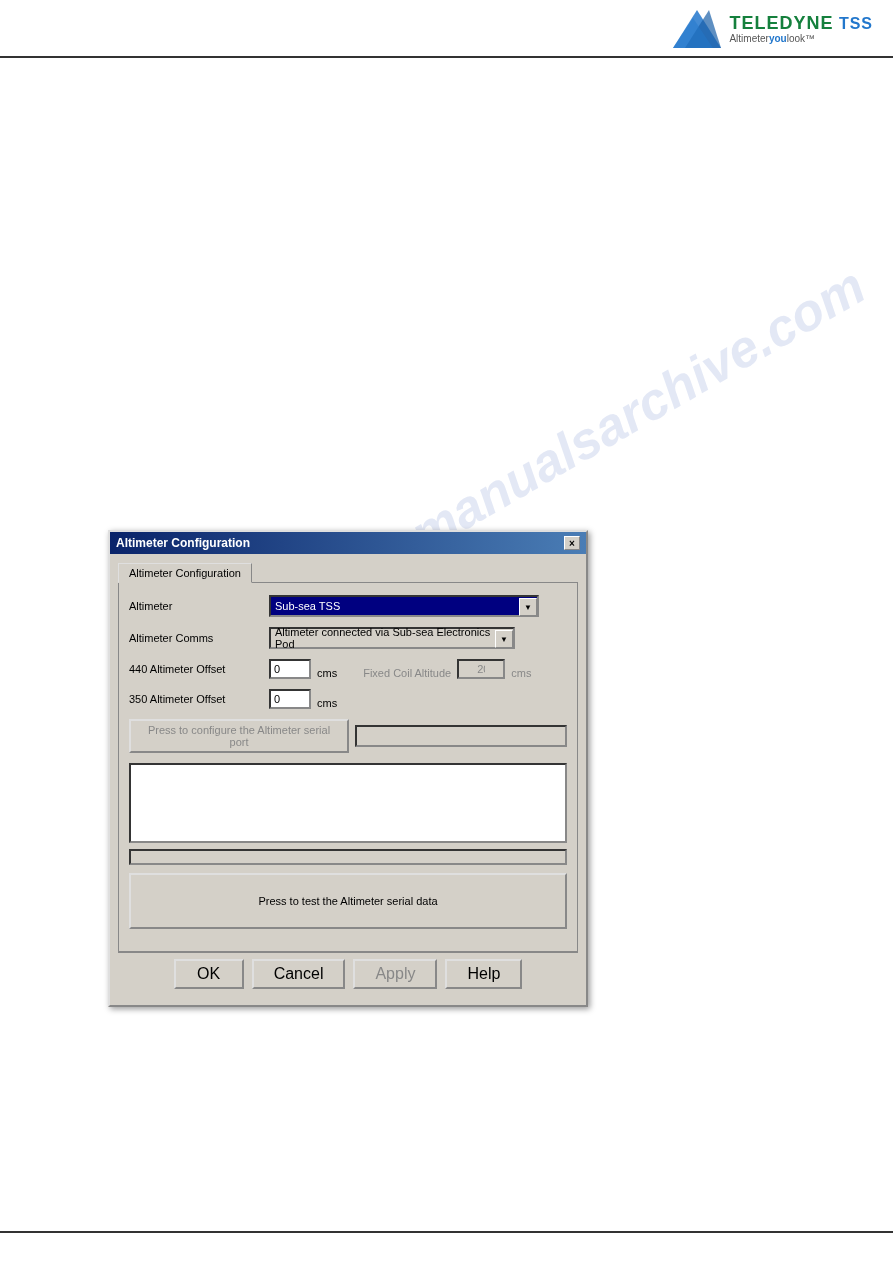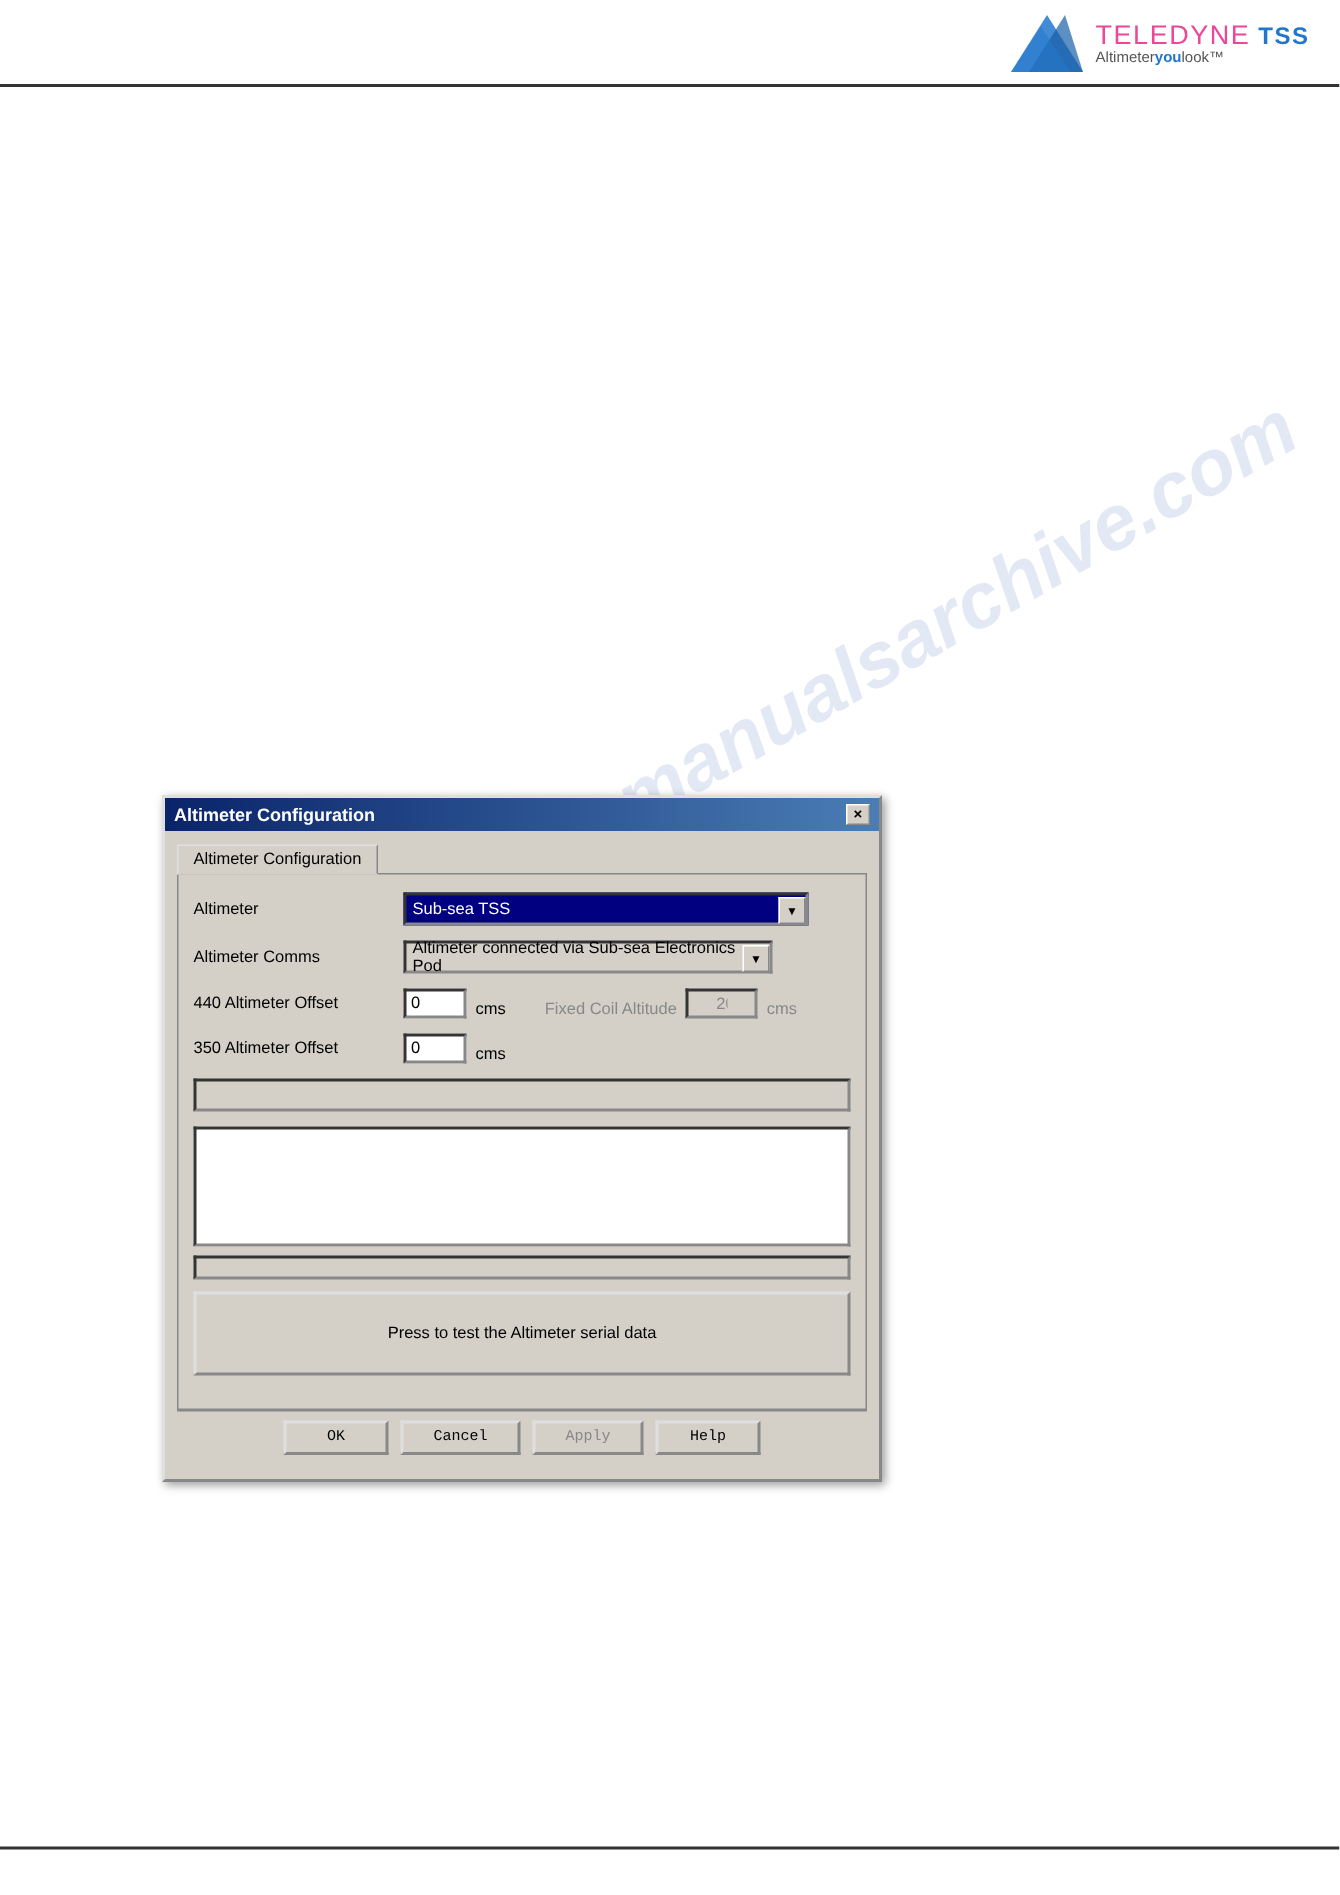--- a/index.html
+++ b/index.html
@@ -33,22 +33,22 @@
     }
 
     .logo-text-area {
       display: flex;
       flex-direction: column;
       line-height: 1.1;
     }
 
     .logo-teledyne {
       font-size: 18px;
-      font-weight: normal;
-      color: #ec4899;
+      font-weight: bold;
+      color: #15803d;
       letter-spacing: 1px;
     }
 
     .logo-tss {
       font-size: 16px;
       font-weight: bold;
       color: #2277cc;
       letter-spacing: 1px;
       display: inline;
     }
@@ -356,25 +356,24 @@
       padding: 6px 8px 8px 8px;
       border-top: 1px solid #888;
     }
 
     .dialog-btn {
       background: #d4d0c8;
       border: 2px solid #888;
       border-top: 2px solid #dfdfdf;
       border-left: 2px solid #dfdfdf;
       padding: 4px 20px;
-      font-size: 10px;
+      font-size: 16px;
       cursor: pointer;
       min-width: 70px;
       text-align: center;
-      font-family: Liberation Mono, monospace;
     }
 
     .dialog-btn-disabled {
       color: #888;
       cursor: default;
     }
   </style>
 </head>
 <body>
 
@@ -450,20 +449,23 @@
 
         <div class="form-row">
           <div class="form-label">350 Altimeter Offset</div>
           <div class="form-control-area">
             <input class="text-input" type="text" value="0" style="">
             <span class="unit-label">cms</span>
           </div>
         </div>
 
         <div class="serial-row">
+          <button class="btn btn-wide btn-disabled" disabled="">
+            <span>Press to configure the Altimeter serial port</span>
+          </button>
           <div class="text-display-box"></div>
         </div>
 
         <div class="serial-data-area"></div>
         <div class="serial-data-bar"></div>
 
         <div class="test-btn-row">
           <button class="test-btn">
             <span>Press to test the Altimeter serial data</span>
           </button>

